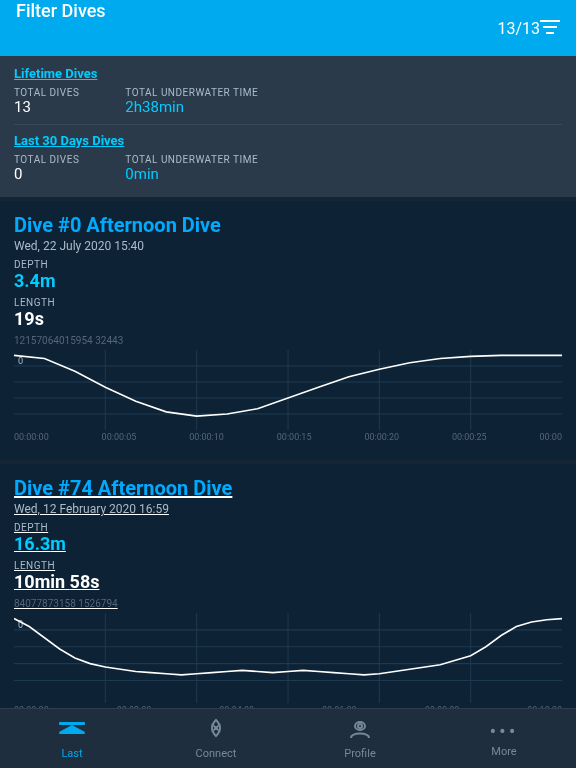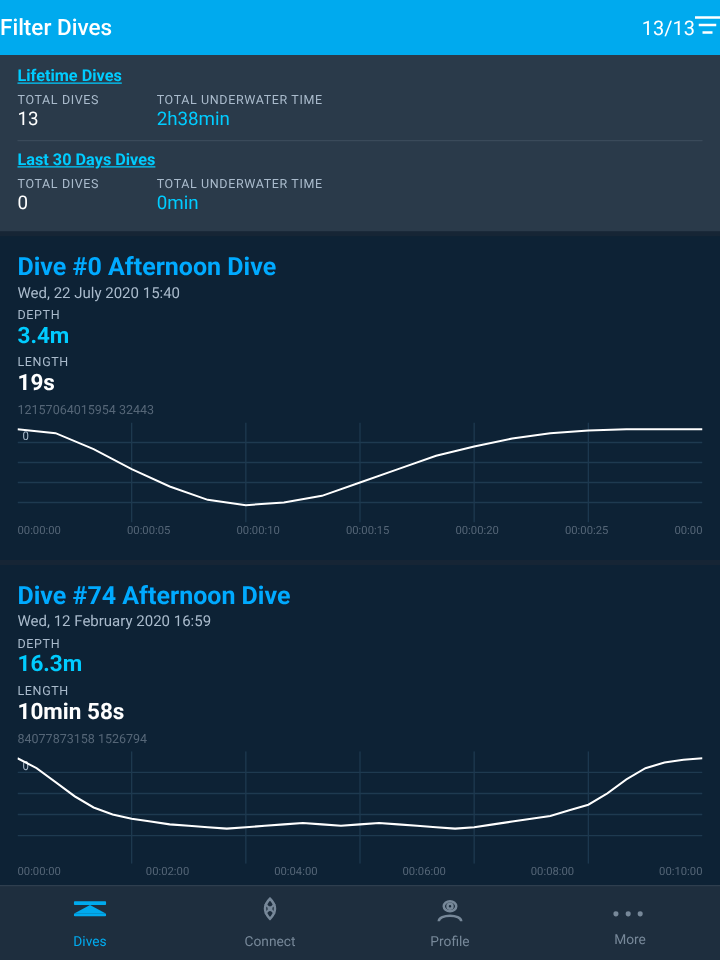--- a/index.html
+++ b/index.html
@@ -9,25 +9,24 @@
       background: #1a2a3a;
       font-family: 'Roboto', Arial, sans-serif;
       color: #ffffff;
       overflow: hidden;
       position: relative;
     }
 
     
     .header {
       background: #00aaee;
-      height: 44px;
-      display: flex;
-      align-items: center;
+      height: 56px;
+      display: flex;
       justify-content: space-between;
-      padding: 0 0;
+      padding: 0 16px;
     }
     .header-title {
       font-size: 18px;
       font-weight: 500;
       color: #ffffff;
     }
     .header-right {
       display: flex;
       align-items: center;
       gap: 0;
@@ -280,21 +279,21 @@
         <span>00:00:05</span>
         <span>00:00:10</span>
         <span>00:00:15</span>
         <span>00:00:20</span>
         <span>00:00:25</span>
         <span>00:00</span>
       </div>
     </div>
   </div>
 
-  <div class="dive-card" style="margin-top:4px;">
+  <div class="dive-card" style="margin-top:4px;text-decoration:underline;">
     <div class="dive-title">Dive #74 Afternoon Dive</div>
     <div class="dive-date">Wed, 12 February 2020 16:59</div>
     <div class="dive-stats">
       <div class="dive-stat">
         <label>DEPTH</label>
         <div class="val"><span>16.3</span><span>m</span></div>
       </div>
     </div>
     <div class="dive-stats">
       <div class="dive-stat">
@@ -337,21 +336,21 @@
 <div class="bottom-nav">
 
   <div class="nav-item active">
     <span class="nav-icon">
       <svg width="26" height="22" viewBox="0 0 26 22" fill="#00aaee">
         <rect x="0" y="4" width="26" height="3" rx="1"></rect>
         <polygon points="0,14 13,7 26,14"></polygon>
         <rect x="0" y="14" width="26" height="2" rx="1"></rect>
       </svg>
     </span>
-    <span class="nav-label" style="color:#00aaee;">Dives</span>
+    <span class="nav-label" style="color:#00aaee;">Last</span>
   </div>
 
 
   <div class="nav-item">
     <span class="nav-icon">
       <svg width="20" height="22" viewBox="0 0 20 22" fill="none" stroke="#778899" stroke-width="2">
         <path d="M10 2 C10 2 6 6 6 10 C6 14 10 18 10 18 C10 18 14 14 14 10 C14 6 10 2 10 2Z"></path>
         <path d="M6 6 L14 14 M14 6 L6 14" stroke="#778899" stroke-width="1.5"></path>
         <circle cx="10" cy="10" r="2" fill="#778899" stroke="none"></circle>
       </svg>

